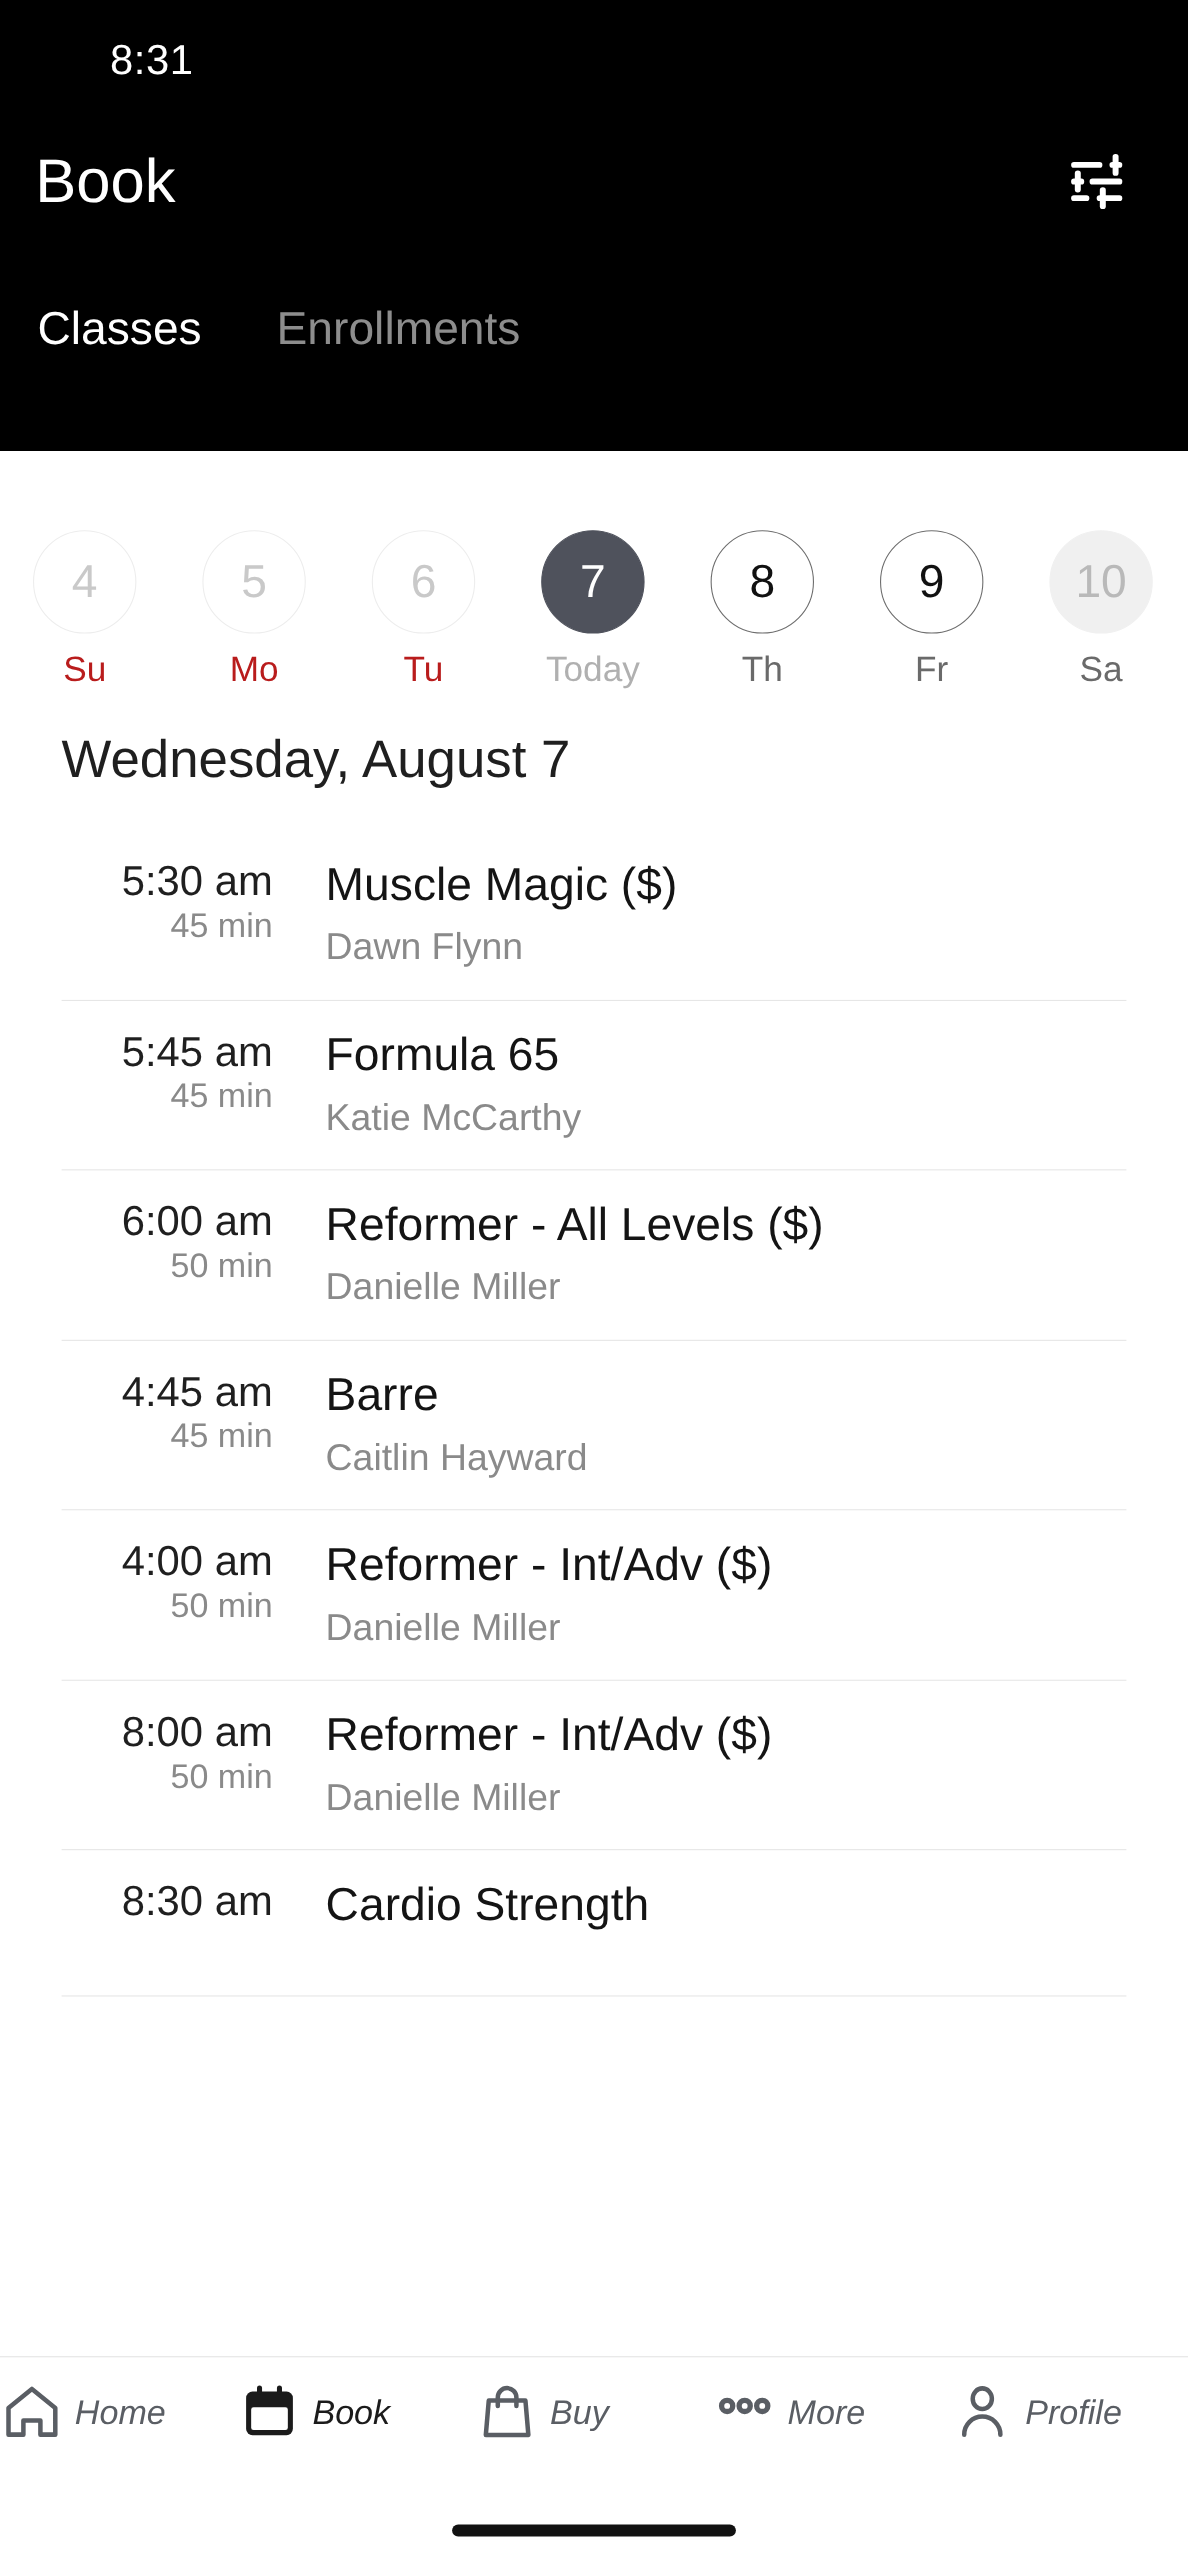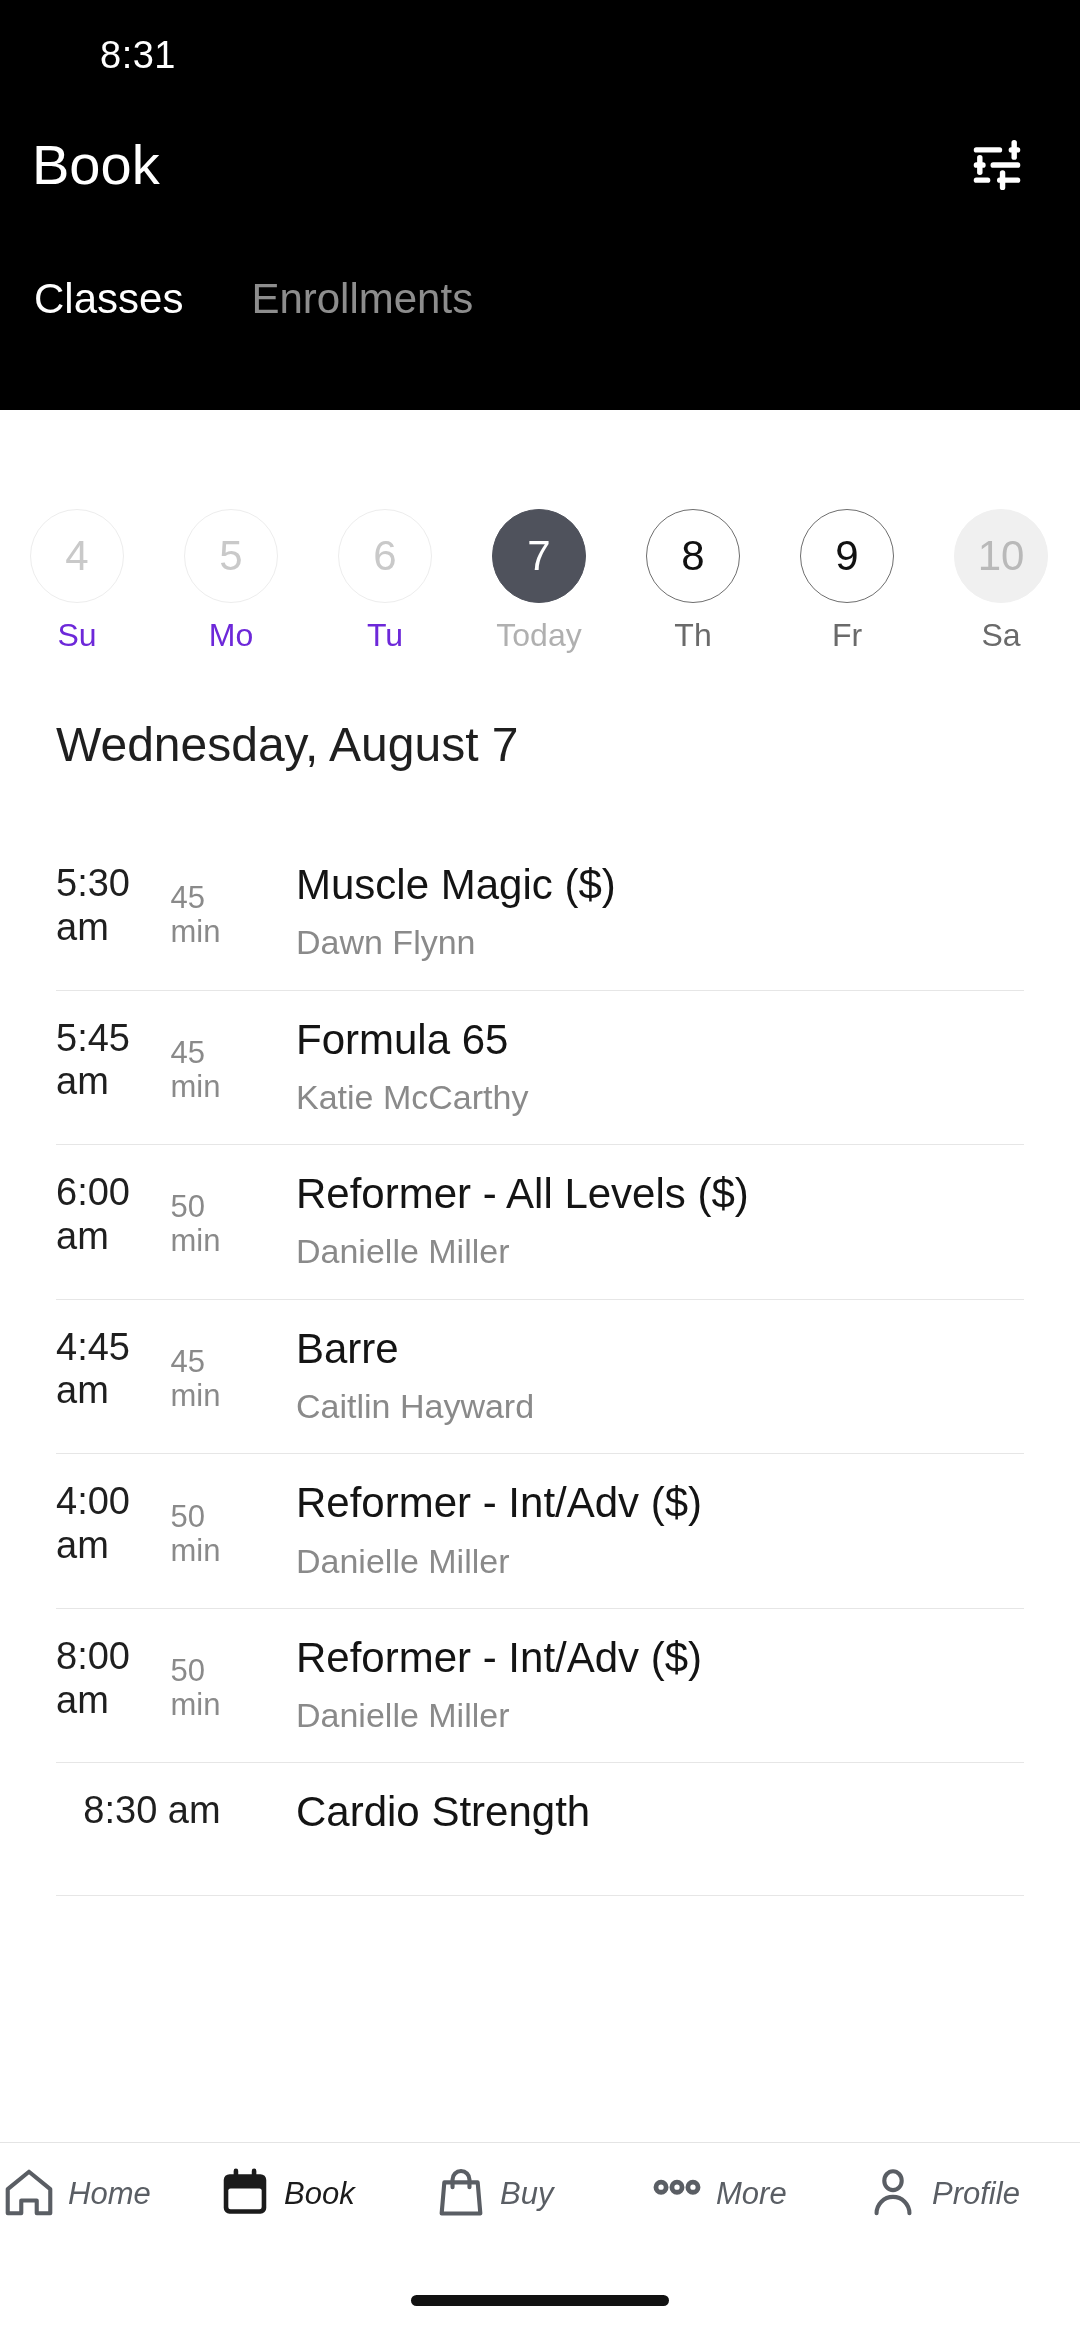--- a/index.html
+++ b/index.html
@@ -6,21 +6,21 @@
   html, body {
     width:1080px; height:2340px;
     background:#ffffff;
     font-family:"Liberation Sans", sans-serif;
     overflow:hidden;
   }
   #screen {
     position:relative;
     width:1080px; height:2340px;
     background:#ffffff;
-    display:flex; flex-direction:column;gap:27px;
+    display:flex; flex-direction:column;
   }
 
   
   .topbar {
     background:#000000;
     color:#ffffff;
     height:410px;
     flex:0 0 410px;
     position:relative;
   }
@@ -102,21 +102,21 @@
   .daycircle.muted {
     border:1px solid #f0f0f0;
     background:#f0f0f0;
     color:#b9b9b9;
   }
   .daylabel {
     margin-top:16px;
     font-size:32px;
     line-height:1;
   }
-  .daylabel.past   { color:#6d28d9; }
+  .daylabel.past   { color:#b91c1c; }
   .daylabel.today  { color:#b0b0b0; }
   .daylabel.future { color:#6a6a6a; }
   .daylabel.muted  { color:#6a6a6a; }
 
   
   .dateheading {
     flex:0 0 120px;
     padding:32px 0 0 56px;
     font-size:48px;
     color:#1f1f1f;
@@ -134,21 +134,21 @@
     align-items:flex-start;
     padding:26px 0 28px 0;
     margin:0 56px;
     border-bottom:1px solid #e6e6e6;
     min-height:133px;
   }
   .classrow:first-child { border-top:none; }
   .timecol {
     width:192px;
     flex:0 0 192px;
-    display:flex; flex-direction:row;
+    display:flex; flex-direction:column;
     align-items:flex-end;
     padding-right:0;
     justify-content:center;
   }
   .time {
     font-size:38px;
     color:#1f1f1f;
     line-height:1.15;
   }
   .duration {

